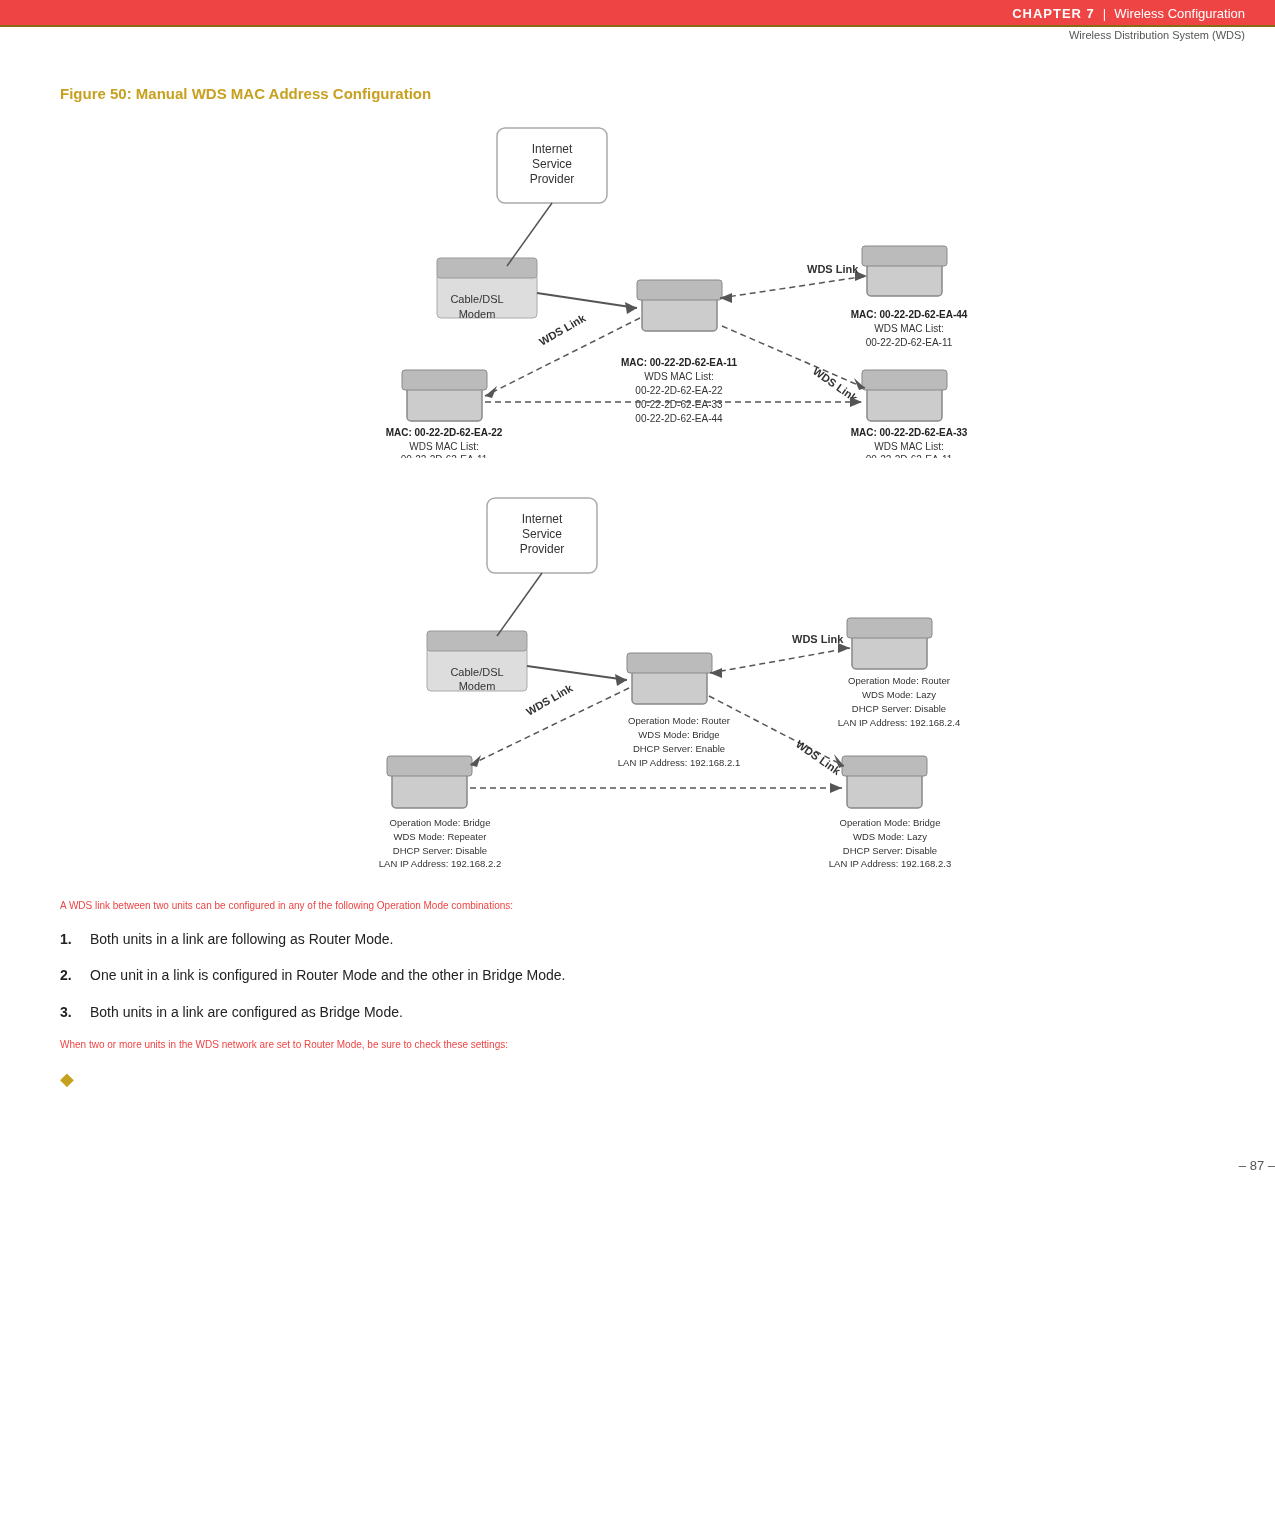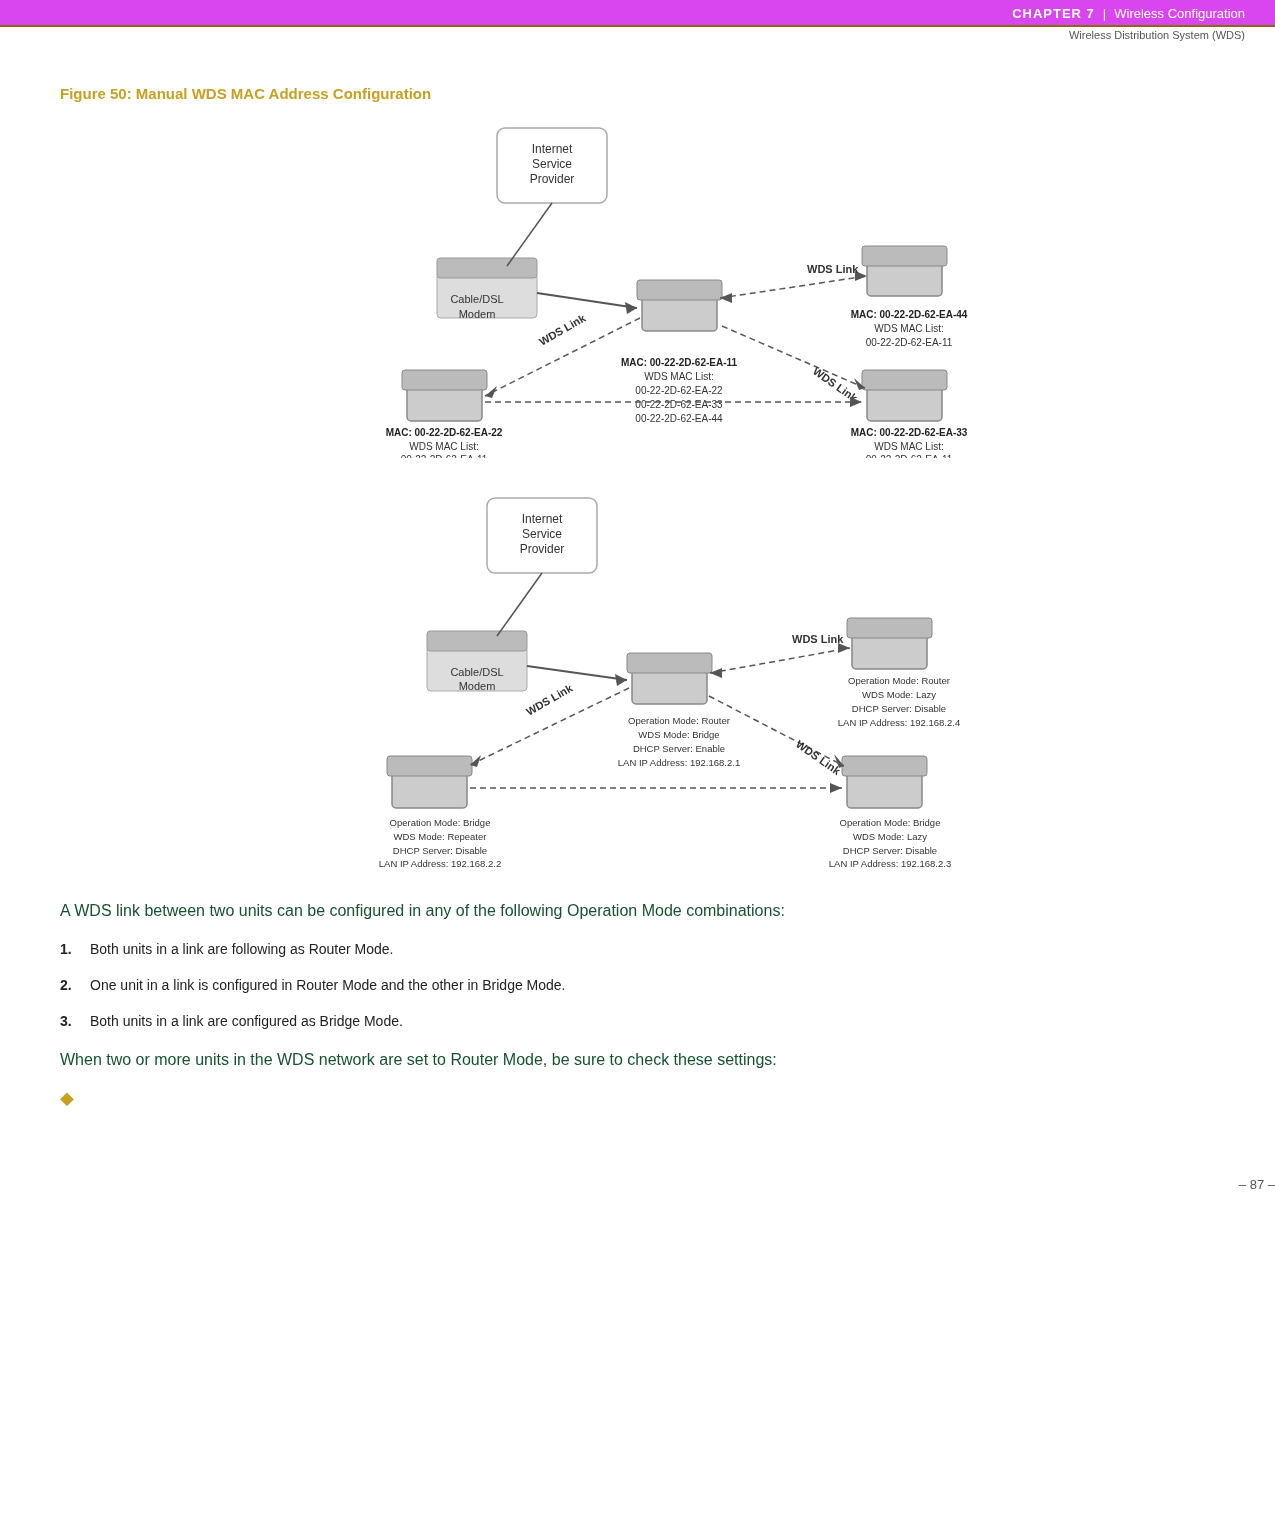--- a/index.html
+++ b/index.html
@@ -6,21 +6,21 @@
     body {
       width: 1275px;
       min-height: 1532px;
       background: #fff;
       font-family: Arial, sans-serif;
       font-size: 14px;
       color: #222;
     }
     
     .page-header {
-      background: #d946ef;
+      background: #ef4444;
       display: flex;
       justify-content: flex-end;
       align-items: center;
       padding: 6px 30px 4px 0;
       border-bottom: 2px solid #8b6914;
     }
     .header-chapter {
       font-size: 13px;
       font-weight: bold;
       color: #fff;
@@ -66,23 +66,23 @@
       justify-content: center;
       margin-bottom: 30px;
     }
 
     svg text {
       font-family: Arial, sans-serif;
     }
 
     
     .body-text {
-      font-size: 16px;
+      font-size: 10px;
       line-height: 1.6;
-      color: #14532d;
+      color: #ef4444;
       margin-bottom: 14px;
     }
 
     .list-item {
       display: flex;
       align-items: flex-start;
       margin-bottom: 14px;
       font-size: 14px;
       line-height: 1.6;
       color: #222;

